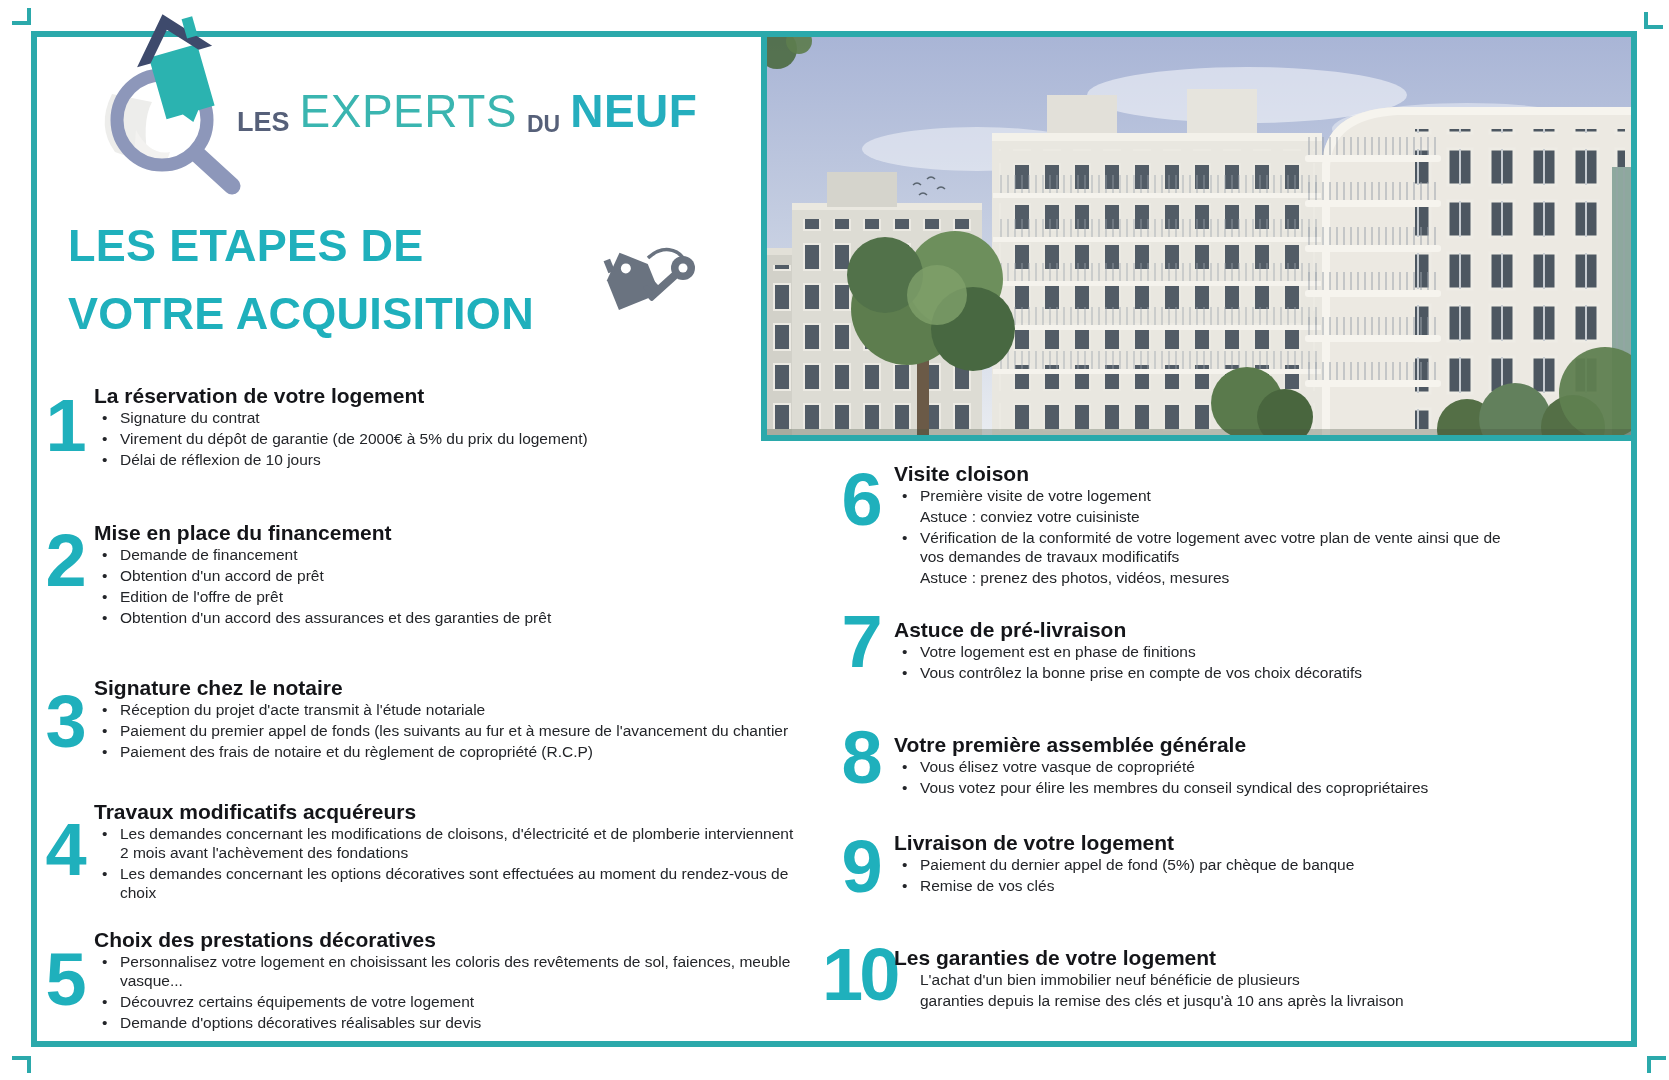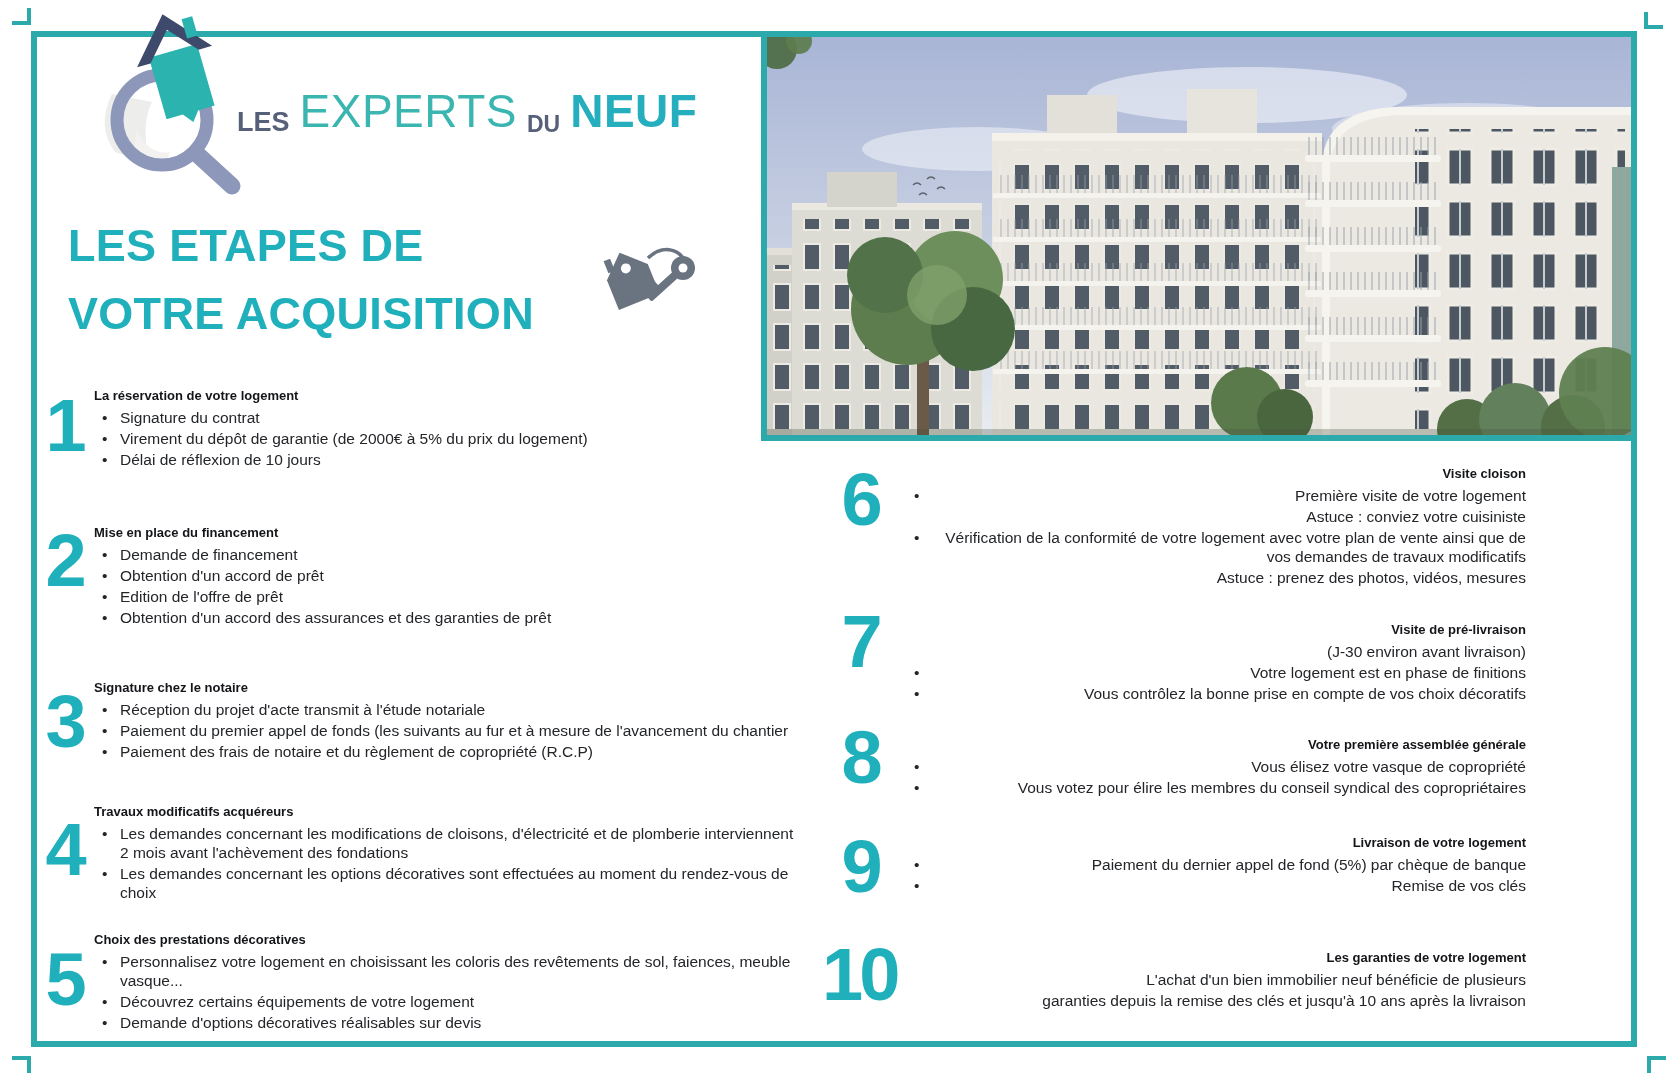--- a/index.html
+++ b/index.html
@@ -37,29 +37,29 @@
   .key-icon{position:absolute;left:598px;top:240px;z-index:2;}
   
   .photo{position:absolute;left:761px;top:31px;width:876px;height:410px;
     border:6px solid var(--frame);box-sizing:border-box;z-index:2;background:#c9d3e6;overflow:hidden;}
   .photo svg{display:block;width:100%;height:100%;}
   
   .step{position:absolute;display:flex;align-items:flex-start;z-index:2;}
   .step .num{font-weight:800;font-size:74px;line-height:60px;color:var(--teal);
     text-align:center;flex:none;letter-spacing:-2px;}
   .l{left:40px;}  .l .num{width:50px;}  .l .content{width:705px;margin-left:4px;}
-  .r{left:836px;} .r .num{width:50px;}  .r .content{width:620px;margin-left:20px;text-align:right;}
+  .r{left:836px;} .r .num{width:50px;}  .r .content{width:620px;margin-left:8px;}
   .s10 .num{width:64px;margin-left:-14px;letter-spacing:-4px;}
   .s1{top:386px}.s2{top:523px}.s3{top:678px}.s4{top:802px}.s5{top:930px}
   .s6{top:464px}.s7{top:620px}.s8{top:735px}.s9{top:833px}.s10{top:948px}
   .s1 .num{margin-top:10px}.s2 .num{margin-top:8px}.s3 .num{margin-top:14px}
   .s4 .num{margin-top:18px}.s5 .num{margin-top:20px}.s6 .num{margin-top:6px}
   .s7 .num{margin-top:-8px}.s8 .num{margin-top:-7px}.s9 .num{margin-top:4px}
   .s10 .num{margin-top:-3px}
-  .stitle{font-size:13px;font-weight:700;color:#141519;line-height:20px;margin-bottom:2px;}
+  .stitle{font-size:21px;font-weight:700;color:#141519;line-height:20px;margin-bottom:2px;}
   ul.items{list-style:none;margin:0;padding:0;}
   ul.items li{position:relative;font-size:15.5px;line-height:19px;margin-bottom:2px;
     color:#232529;padding-left:26px;}
   ul.items li.b::before{content:"•";position:absolute;left:8px;top:0;color:#232529;}
 </style>
 </head>
 <body>
 
 <div class="cm cm-tl"></div>
 <div class="cm cm-tr"></div>
@@ -277,23 +277,22 @@
         <li class="b">Première visite de votre logement</li>
         <li class="nb">Astuce : conviez votre cuisiniste</li>
         <li class="b">Vérification de la conformité de votre logement avec votre plan de vente ainsi que de vos demandes de travaux modificatifs</li>
         <li class="nb">Astuce : prenez des photos, vidéos, mesures</li>
       </ul>
   </div>
 </div>
 <div class="step r s7">
   <div class="num">7</div>
   <div class="content">
-    <div class="stitle">Visite de pré-livraison</div>
-    <ul class="items">
-        <li class="nb">(J-30 environ avant livraison)</li>
+    <div class="stitle">Astuce de pré-livraison</div>
+    <ul class="items">
         <li class="b">Votre logement est en phase de finitions</li>
         <li class="b">Vous contrôlez la bonne prise en compte de vos choix décoratifs</li>
       </ul>
   </div>
 </div>
 <div class="step r s8">
   <div class="num">8</div>
   <div class="content">
     <div class="stitle">Votre première assemblée générale</div>
     <ul class="items">

